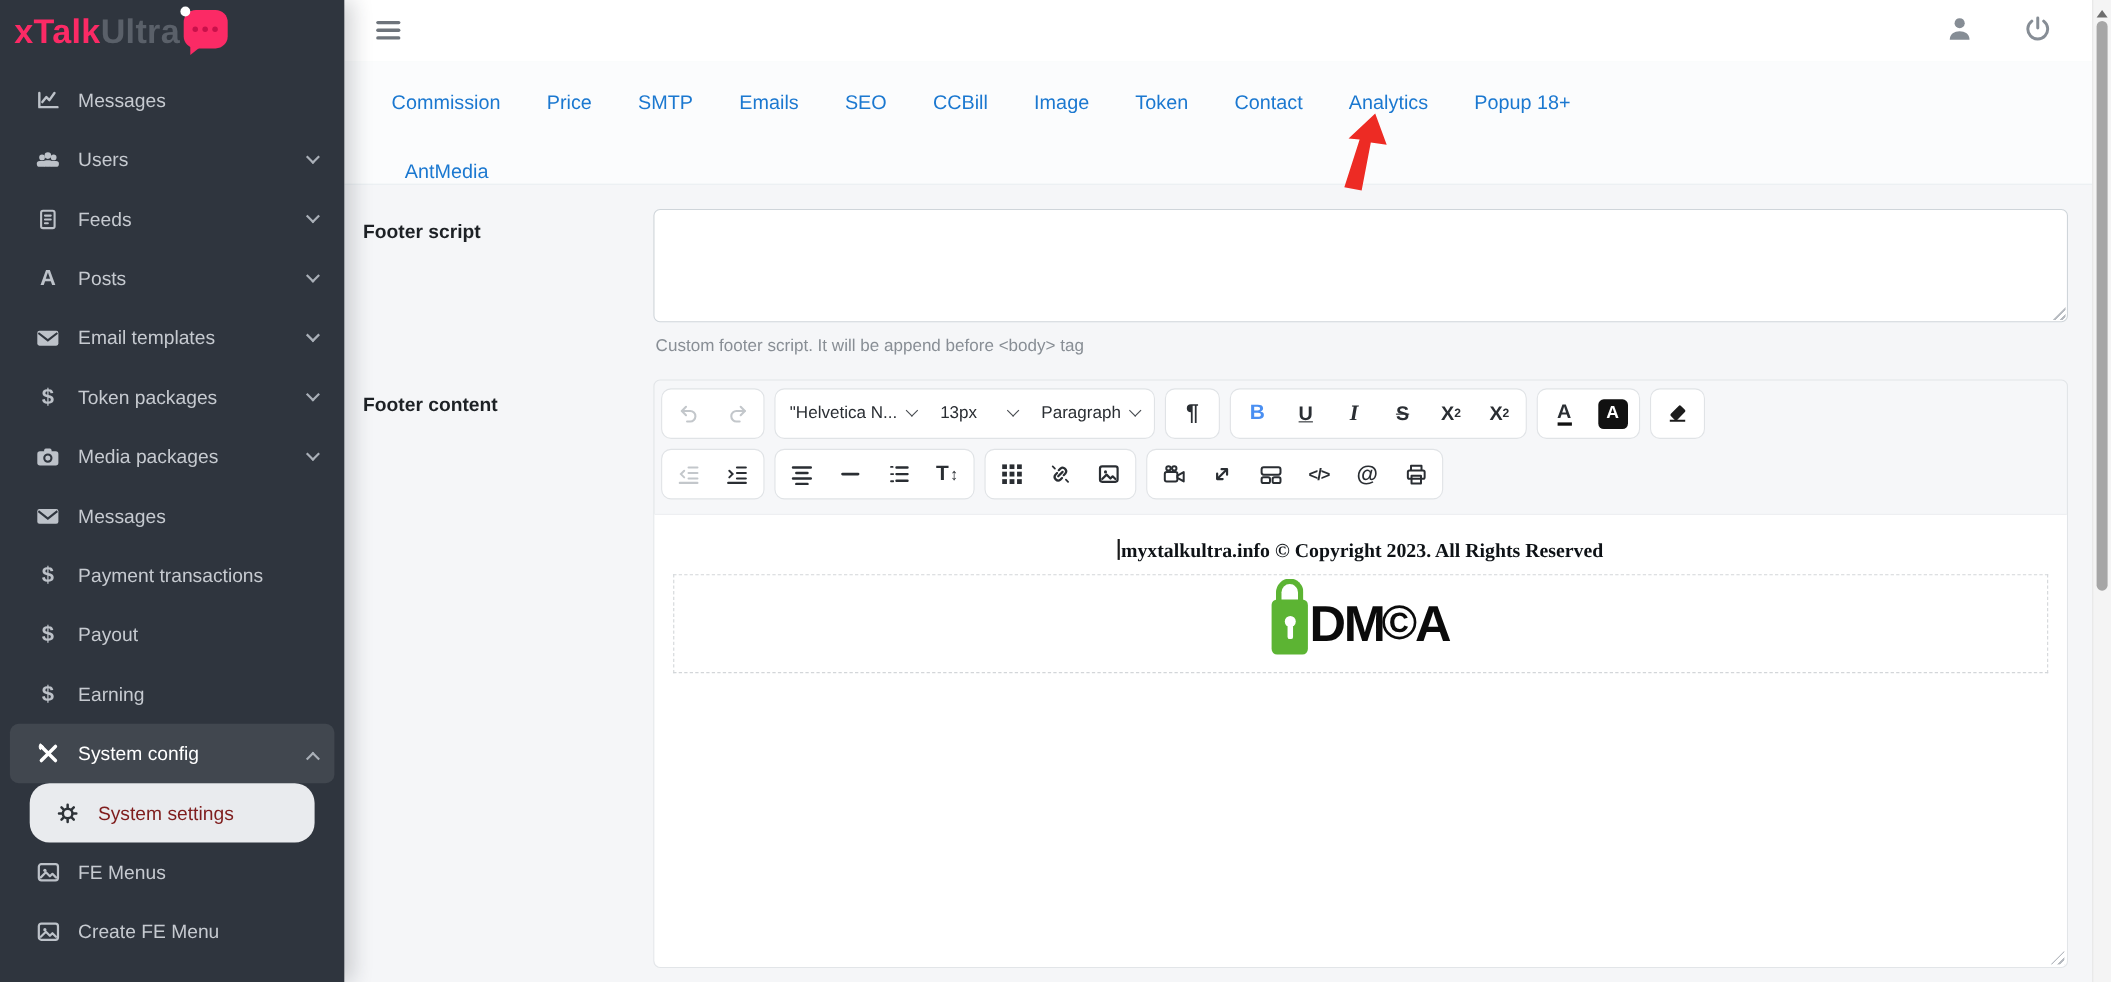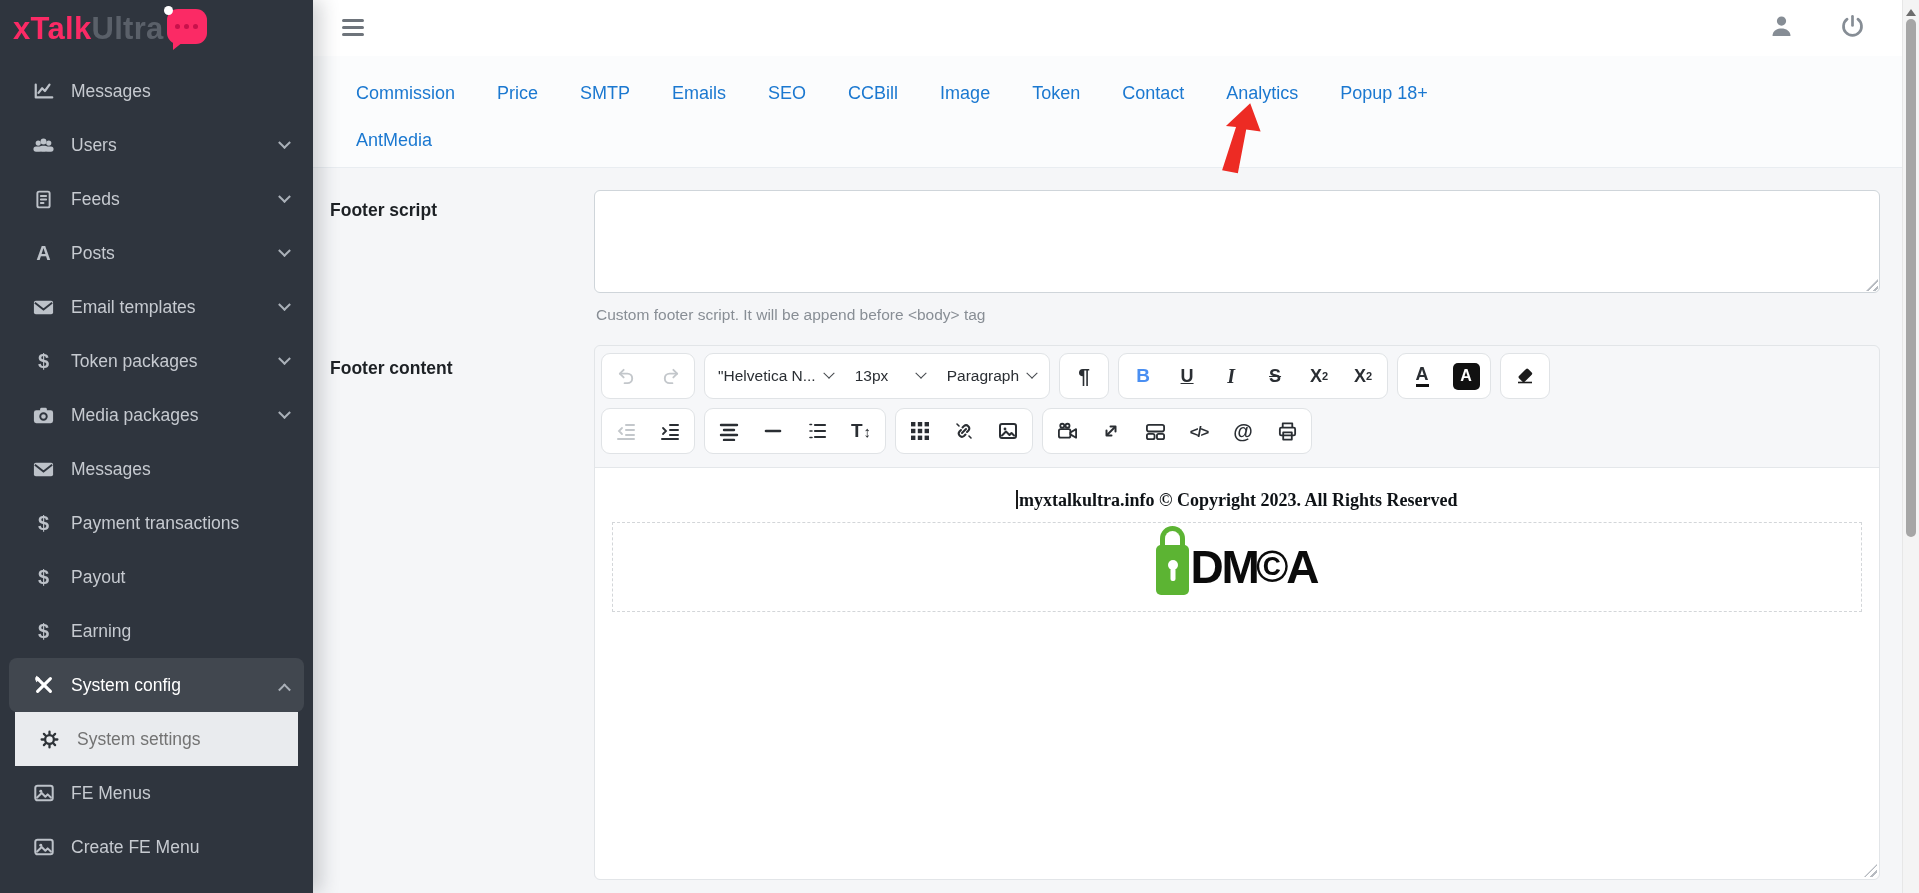--- a/index.html
+++ b/index.html
@@ -17,35 +17,35 @@
   .bubble .dots{position:absolute;left:8px;top:15px;display:flex;gap:4px}
   .bubble .dots i{width:5px;height:5px;border-radius:50%;background:#c9114b}
   .snav{position:absolute;top:64px;left:0;right:0}
   .sitem{height:54px;display:flex;align-items:center;gap:15px;padding:0 24px 0 31px;color:#c6cad0;font-size:17.5px;cursor:pointer}
   .sitem .ico{width:25px;display:flex;justify-content:center;align-items:center;color:#bdc2c9;flex:none}
   .sitem .txtico{font-weight:bold;font-size:20px;line-height:1}
   .chev{flex:none;margin-left:auto;width:9px;height:9px;border-right:2.4px solid #aab0b8;border-bottom:2.4px solid #aab0b8;transform:rotate(45deg) translate(-2px,-2px)}
   .chev.up{transform:rotate(-135deg) translate(-3px,-3px)}
   .sitem.config{background:#41474f;margin:0 9px;border-radius:8px;color:#fff;padding-left:22px;padding-right:15px}
   .sitem.config .ico{color:#fff}
-  .sitem.activeitem{background:#e9ebee;margin:0 15px;border-radius:0;color:#737373;padding-left:22px}
+  .sitem.activeitem{background:#e9ebee;margin:0 27px;border-radius:18px;color:#7f1d1d;padding-left:22px}
   .sitem.activeitem .ico{color:#2e3338}
 
   
   .main{position:absolute;left:313px;top:0;width:1589px;height:893px}
   .navbar{position:absolute;top:0;left:0;width:100%;height:56px;background:#fff}
   .hamburger{position:absolute;left:29px;top:19px;width:22px;cursor:pointer}
   .hamburger i{display:block;height:3px;border-radius:2px;background:#6e747b;margin-bottom:4px}
   .nav-right{position:absolute;right:36px;top:13px;display:flex;gap:44px;align-items:center;color:#868d95}
 
   .tabstrip{position:absolute;top:56px;left:0;width:100%;height:112px;background:#fbfcfd;border-bottom:1px solid #e9edf1}
   .tabs-row1{display:flex;align-items:stretch;height:74px;padding-left:22px}
   .tab{display:flex;align-items:center;padding:0 21px;font-size:18px;color:#1b78d0;cursor:pointer;white-space:nowrap}
   .tab.active{background:#fff;border:1px solid #e2e6ea;border-radius:10px;margin:2px 0 3px;color:#43484e;box-shadow:0 5px 12px rgba(30,40,50,.05)}
-  .tabs-row2{display:flex;align-items:flex-start;height:37px;padding-left:22px}
+  .tabs-row2{display:flex;align-items:flex-end;height:37px;padding-left:34px}
 
   .red-arrow{position:absolute;left:903px;top:100px;z-index:8;pointer-events:none}
 
   
   .flabel{position:absolute;left:17px;font-weight:bold;font-size:17.5px;color:#1d2125}
   .lbl1{top:200px}.lbl2{top:358px}
   .footer-script-area{position:absolute;left:281px;top:190px;width:1286px;height:103px;background:#fff;border:1px solid #cfd5da;border-radius:6px;resize:none;font-family:"Liberation Sans",sans-serif;font-size:15px;padding:8px 12px;color:#333}
   .ta-grip{position:absolute;left:1553px;top:279px;width:12px;height:12px;background:
     repeating-linear-gradient(135deg,transparent 0 3px,#b6bac0 3px 5px);clip-path:polygon(100% 0,100% 100%,0 100%);pointer-events:none}
   .fhelp{position:absolute;left:283px;top:306px;font-size:15.5px;color:#888e95}

